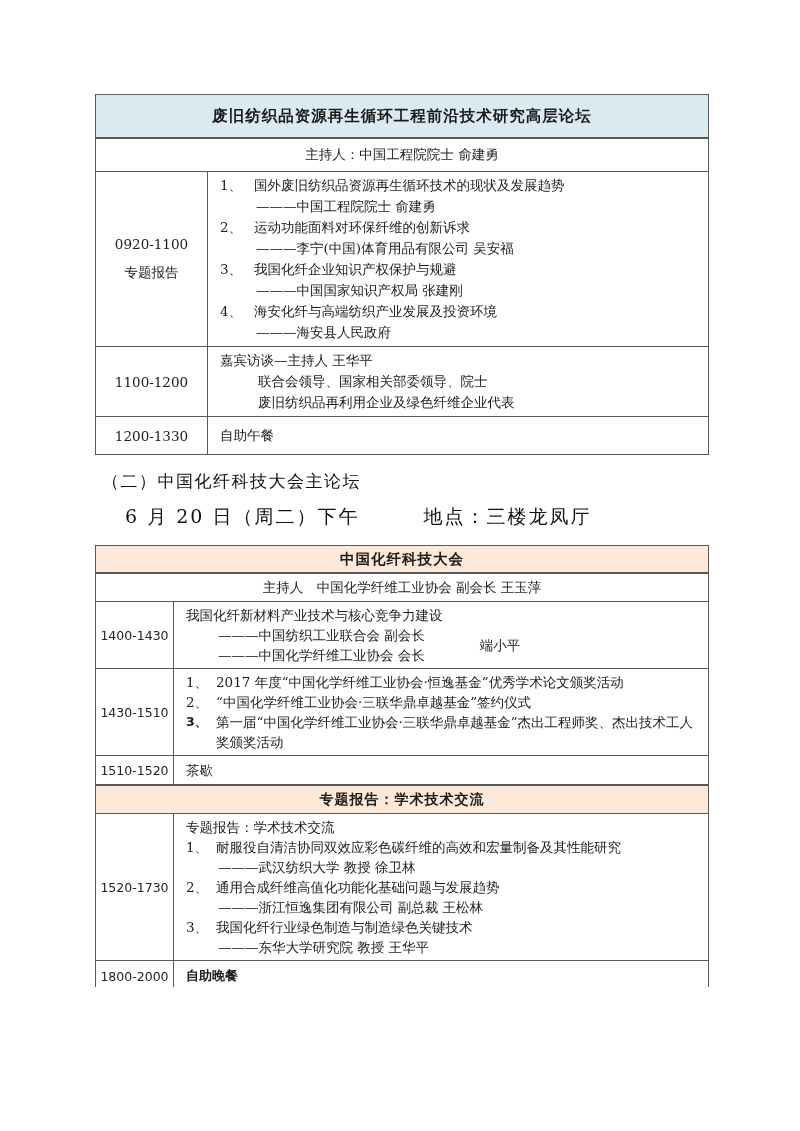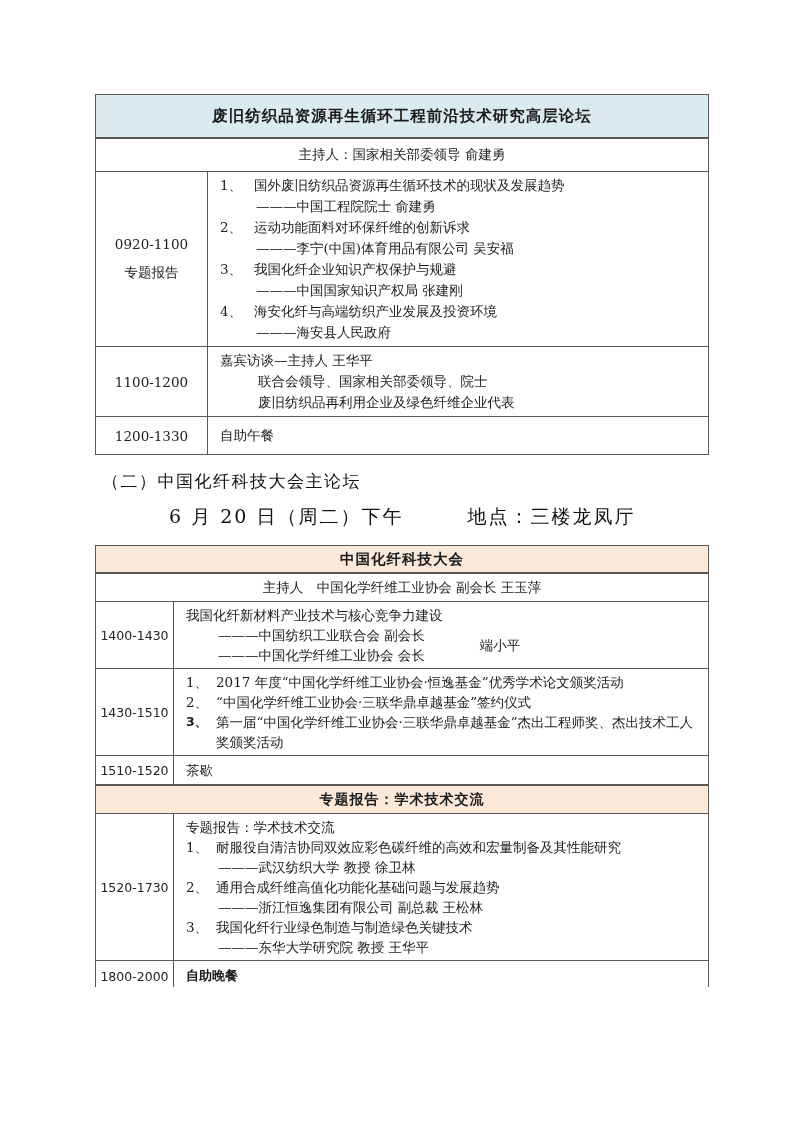--- a/index.html
+++ b/index.html
@@ -41,21 +41,21 @@
   }
   .t1 .attr{padding-left:36px;}
   .t1 .ind{padding-left:38px;}
   .row-short .body-cell{display:flex;align-items:center;min-height:37px;}
 
   
   .sec-heading{
     margin:15px 0 0 7px;font-size:17px;letter-spacing:1.5px;color:#111;
   }
   .date-heading{
-    margin:11px 0 0 74px;font-size:19px;letter-spacing:2px;color:#111;
+    margin:11px 0 0 30px;font-size:19px;letter-spacing:2px;color:#111;
     display:flex;gap:64px;
   }
 
   
   .t2{margin-top:15px;}
   .t2 .time-cell{width:78px;font-family:"DejaVu Sans","Liberation Sans",sans-serif;font-size:12.5px;color:#222;}
   .t2 .body-cell{line-height:20px;}
   .t2-header{
     height:26px;display:flex;align-items:center;justify-content:center;
     background:#fce9da;font-weight:bold;font-size:14.5px;letter-spacing:1px;
@@ -88,21 +88,21 @@
 <body>
 
 <div class="page">
   <div class="content">
 
     <div class="doc-table t1">
       <div class="trow">
         <div class="t1-header" style="width:100%">废旧纺织品资源再生循环工程前沿技术研究高层论坛</div>
       </div>
       <div class="trow">
-        <div class="t1-moderator" style="width:100%">主持人：国家相关部委领导 俞建勇</div>
+        <div class="t1-moderator" style="width:100%">主持人：中国工程院院士 俞建勇</div>
       </div>
 
       <div class="trow">
         <div class="tcell time-cell">
           <div>0920-1100</div>
           <div>专题报告</div>
         </div>
         <div class="tcell body-cell">
           <div class="li">
             <span class="num">1、</span>

